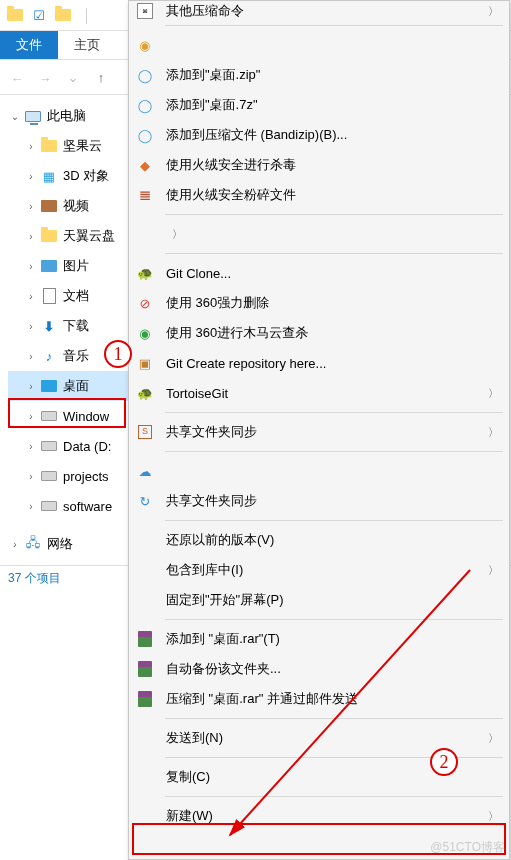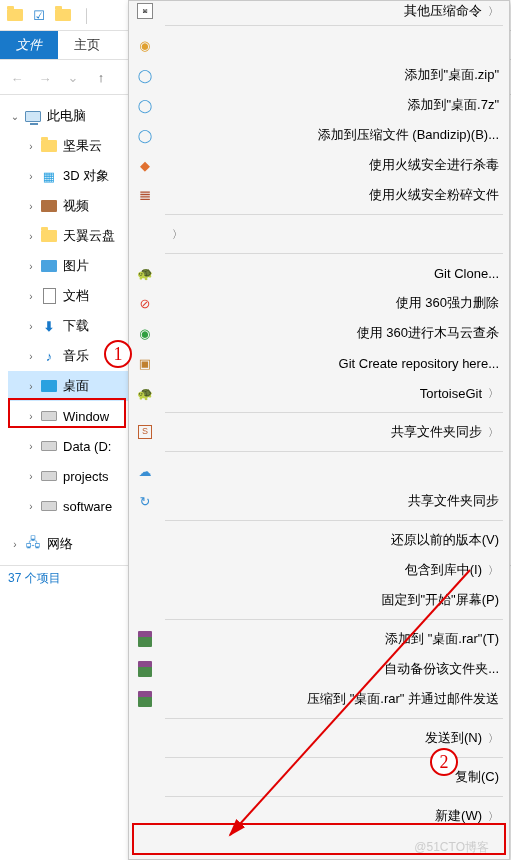--- a/index.html
+++ b/index.html
@@ -3,21 +3,21 @@
 <meta charset="utf-8">
 <style>
 * { margin: 0; padding: 0; box-sizing: border-box; }
 body { font-family: "Microsoft YaHei", "Segoe UI", sans-serif; font-size: 13px; color: #000; background: #fff; width: 511px; height: 860px; overflow: hidden; position: relative; }
 
 .titlebar { height: 31px; background: #fff; border-bottom: 1px solid #e0e0e0; display: flex; align-items: center; padding: 0 4px; }
 .titlebar .ticon { width: 22px; height: 22px; display: flex; align-items: center; justify-content: center; margin-right: 2px; }
 
 .ribbon-tabs { height: 28px; display: flex; align-items: stretch; background: #fff; }
 .tab { padding: 0 16px; display: flex; align-items: center; font-size: 13px; cursor: pointer; }
-.tab.file { background: #1979ca; color: #fff; font-style: italic; }
+.tab.file { background: #1979ca; color: #fff; }
 .tab.normal { color: #333; background: #fff; }
 
 .nav-row { height: 36px; display: flex; align-items: center; border-top: 1px solid #e0e0e0; border-bottom: 1px solid #e0e0e0; padding: 0 8px; gap: 10px; color: #666; }
 .nav-btn { width: 18px; height: 18px; display: flex; align-items: center; justify-content: center; color: #555; }
 .nav-btn.disabled { color: #bbb; }
 
 .tree { padding: 6px 0 6px 8px; width: 130px; }
 .node { display: flex; align-items: center; height: 30px; font-size: 13px; position: relative; }
 .node .caret { width: 14px; text-align: center; color: #666; font-size: 10px; }
 .node .ticon { width: 18px; height: 18px; margin: 0 5px 0 2px; display: flex; align-items: center; justify-content: center; }
@@ -27,29 +27,29 @@
 .status { padding: 4px 8px; color: #1979ca; font-size: 12px; border-top: 1px solid #e0e0e0; }
 
 .red-box1 { position: absolute; border: 2px solid #e00000; left: 8px; top: 398px; width: 118px; height: 30px; pointer-events: none; }
 .badge { position: absolute; width: 28px; height: 28px; border: 2px solid #e00000; border-radius: 50%; color: #e00000; font-size: 18px; font-family: Georgia, serif; display: flex; align-items: center; justify-content: center; background: #fff; pointer-events: none; z-index: 30; }
 .badge1 { left: 104px; top: 340px; }
 .badge2 { left: 430px; top: 748px; }
 
 .context-menu { position: absolute; left: 128px; top: 0; width: 382px; height: 860px; background: #f5f5f5; border: 1px solid #c8c8c8; box-shadow: 2px 2px 6px rgba(0,0,0,0.25); z-index: 20; }
 .mi { display: flex; align-items: center; height: 30px; padding: 0 10px 0 6px; cursor: default; position: relative; }
 .mi .micon { width: 20px; height: 20px; margin-right: 11px; flex-shrink: 0; display: flex; align-items: center; justify-content: center; }
-.mi .mlbl { flex: 1; font-size: 13px; color: #000; white-space: nowrap; overflow: hidden; text-align: right; }
+.mi .mlbl { flex: 1; font-size: 13px; color: #000; white-space: nowrap; overflow: hidden; }
 .mi .sub { color: #555; font-size: 11px; margin-left: 6px; }
 .sep { height: 1px; background: #d8d8d8; margin: 4px 6px 4px 36px; }
 .mi.partial { height: 20px; }
 
 .red-box2 { position: absolute; border: 2px solid #e00000; left: 132px; top: 823px; width: 374px; height: 32px; pointer-events: none; z-index: 25; }
 .arrow-svg { position: absolute; left: 130px; top: 560px; width: 380px; height: 300px; pointer-events: none; z-index: 24; }
 
-.watermark { position: absolute; right: 22px; bottom: 4px; color: #ccc; font-size: 12px; z-index: 40; pointer-events: none; }
+.watermark { position: absolute; right: 6px; bottom: 4px; color: #ccc; font-size: 12px; z-index: 40; pointer-events: none; }
 
 
 .ico-folder { width:16px; height:12px; background:#ffd86b; border-radius:1px; position:relative; }
 .ico-folder:before { content:""; position:absolute; top:-3px; left:0; width:7px; height:3px; background:#ffd86b; border-radius:1px 1px 0 0; }
 .ico-pc { width:16px; height:11px; border:1px solid #5a8fba; background:#cfe6f7; border-radius:1px; position:relative; }
 .ico-pc:after { content:""; position:absolute; left:4px; top:11px; width:8px; height:2px; background:#5a8fba; }
 .ico-disk { width:16px; height:10px; background:#d8d8d8; border:1px solid #999; border-radius:1px; }
 .ico-desktop { width:16px; height:12px; background:#2aa1e0; border-radius:1px; }
 .ico-7z { width:16px;height:16px; background:#fff; border:1px solid #888; font-size:8px; text-align:center; line-height:14px; }
 </style>

